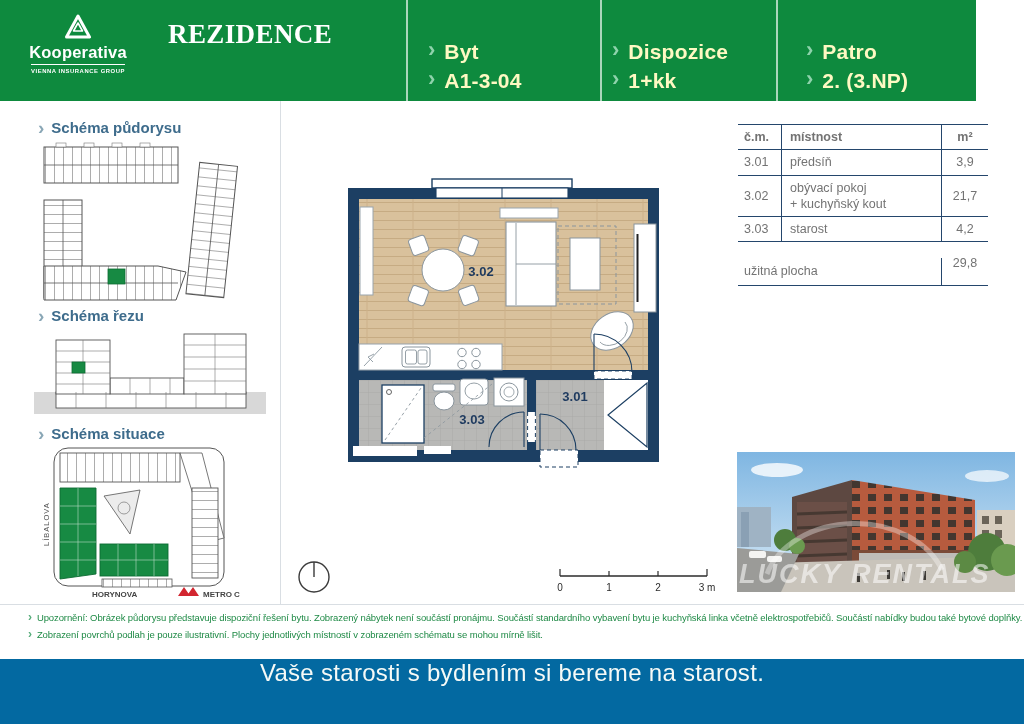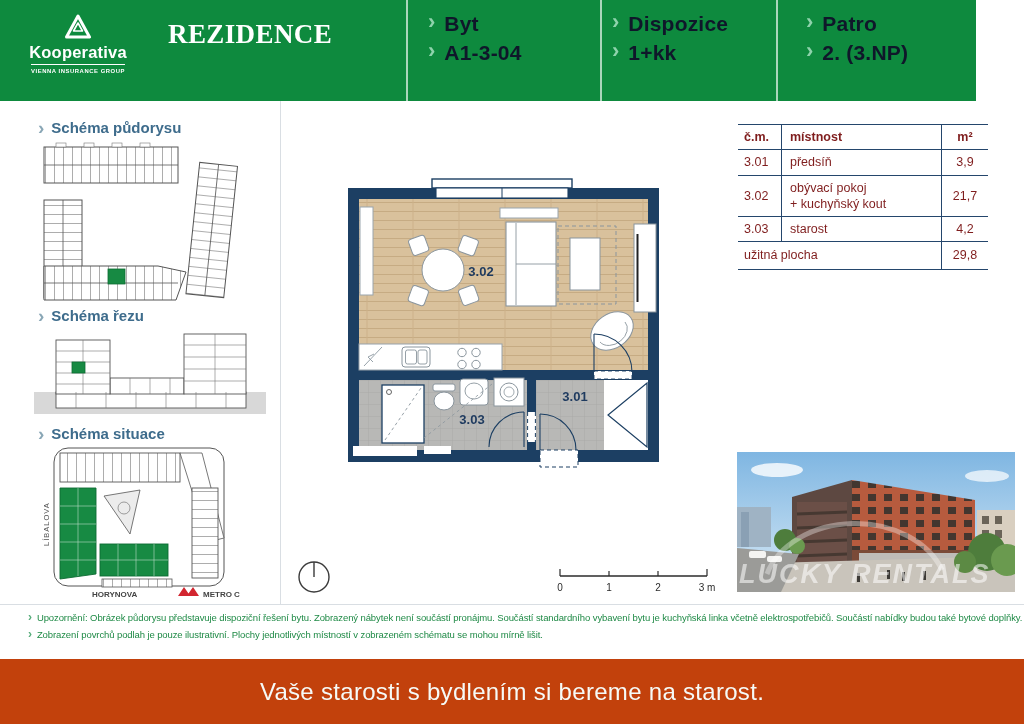--- a/index.html
+++ b/index.html
@@ -6,51 +6,51 @@
   #app{position:relative;width:1024px;height:724px;background:#ffffff;overflow:hidden;
        font-family:"Liberation Sans","DejaVu Sans",sans-serif;}
   
   .header{position:absolute;left:0;top:0;width:976px;height:101px;background:#0e8a3e;}
   .hdr-div{position:absolute;top:0;width:2px;height:101px;background:rgba(255,255,255,.65);}
   .logo{position:absolute;left:28px;top:14px;width:100px;display:flex;flex-direction:column;align-items:center;color:#fff;}
   .logo-brand{font-size:16.5px;font-weight:700;letter-spacing:.2px;margin-top:2px;}
   .logo-rule{width:94px;border-top:1.5px solid #fff;margin-top:2px;}
   .logo-group{font-size:5.9px;letter-spacing:.55px;margin-top:2.5px;font-weight:700;}
   .title{position:absolute;left:168px;top:19px;color:#fff;font-size:27px;font-weight:800;line-height:30px;letter-spacing:.4px;font-family:Liberation Serif, serif;}
-  .hsec{position:absolute;top:10px;color:#0f172a;}
+  .hsec{position:absolute;top:38px;color:#fef9c3;}
   .hsec .row{display:flex;align-items:center;height:27px;margin-bottom:2px;}
   .chev{color:#8fd3ac;font-weight:700;font-size:17px;margin-right:9px;transform:translateY(-1px);}
   .chev::before{content:"\203A";font-size:22px;line-height:1;}
   .hsec .txt{font-size:21px;font-weight:700;letter-spacing:.2px;}
   
   .vdiv{position:absolute;left:280px;top:101px;width:1px;height:503px;background:#d9dee3;}
   .hdiv{position:absolute;left:0;top:604px;width:1024px;height:1px;background:#d9dee3;}
   
   .sb-head{position:absolute;color:#3e6c8c;font-size:15px;font-weight:700;display:flex;}
   .sb-chev{color:#8aa7b6;margin-right:7px;font-weight:700;}
   .sb-chev::before{content:"\203A";font-size:19px;line-height:1;transform:translateY(-1px);display:inline-block;}
   .schema{position:absolute;}
   
-  .spec-table{position:absolute;left:738px;top:124px;width:250px;color:#7f1d1d;font-size:12.5px;border-top:1.5px solid #24466c;}
+  .spec-table{position:absolute;left:738px;top:124px;width:250px;color:#737373;font-size:12.5px;border-top:1.5px solid #24466c;}
   .tr{display:flex;border-bottom:1.5px solid #24466c;align-items:stretch;}
   .c1{width:35px;padding:4px 2px 4px 6px;border-right:1.5px solid #24466c;display:flex;align-items:center;}
   .c2{flex:1;padding:4px 8px;border-right:1.5px solid #24466c;white-space:pre-line;display:flex;align-items:center;line-height:1.3;}
   .c3{width:46px;display:flex;align-items:center;justify-content:center;}
-  .c12{flex:1;padding:5px 2px 5px 6px;border-right:1.5px solid #24466c;white-space:pre-line;display:flex;align-items:center;line-height:1.3;}
+  .c12{flex:1;padding:5px 2px 5px 6px;border-right:1.5px solid #24466c;white-space:pre-line;display:flex;align-items:center;line-height:1.3;margin-top:16px;}
   .th{font-weight:700;}
   
   .photo{position:absolute;left:737px;top:452px;width:300px;height:140px;overflow:hidden;font-style:italic;}
   .wm{position:absolute;left:2px;bottom:2px;font-size:27px;font-weight:700;color:rgba(255,255,255,.55);letter-spacing:2px;white-space:nowrap;}
   
   .disc{position:absolute;left:28px;top:609px;color:#1f8a46;font-size:9.5px;letter-spacing:-.1px;line-height:16px;white-space:nowrap;}
   .disc .dline{display:flex;align-items:center;}
   .d-chev{color:#58ad7c;font-weight:700;margin-right:5px;}
   .d-chev::before{content:"\203A";font-size:12px;}
   
-  .footer{position:absolute;left:0;top:659px;width:1024px;height:65px;background:#c2410c;display:flex;align-items:center;justify-content:center;}
+  .footer{position:absolute;left:0;top:659px;width:1024px;height:65px;background:#0369a1;display:flex;align-items:flex-start;justify-content:center;}
   .footer .slogan{color:#f6faf7;font-size:24px;font-weight:500;letter-spacing:.3px;}
   svg text{font-family:"Liberation Sans","DejaVu Sans",sans-serif;}
 </style>
 </head>
 <body>
 
 <div id="app">
 
   <div class="header">
     <div class="hdr-div" style="left:406px"></div>

